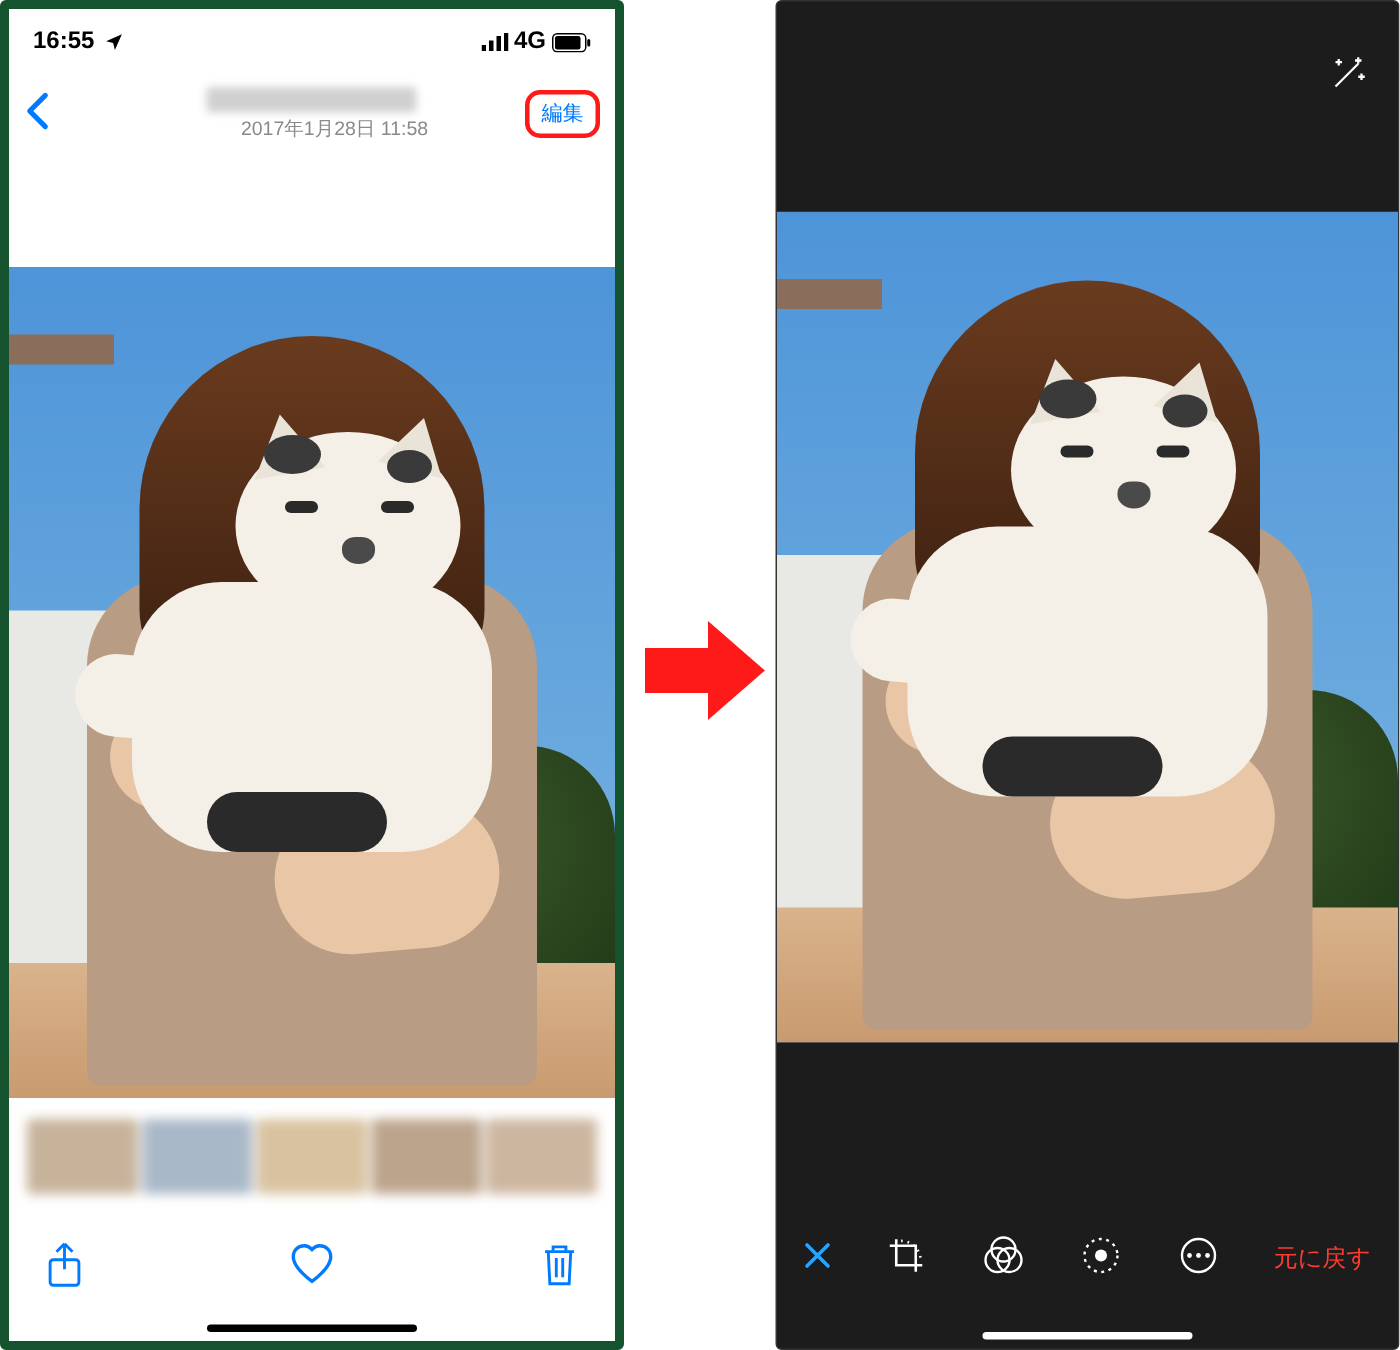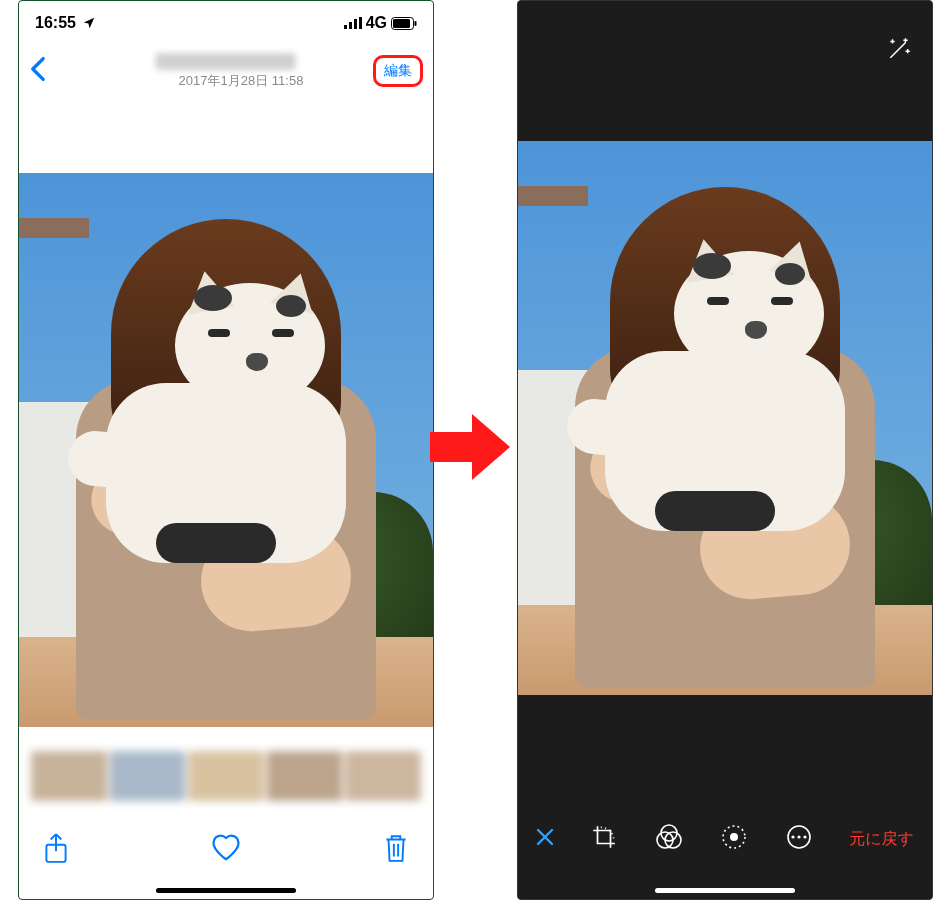--- a/index.html
+++ b/index.html
@@ -12,21 +12,21 @@
     overflow: hidden;
   }
   .stage { position: relative; width: 933px; height: 900px; }
   .phone {
     position: absolute;
     width: 416px;
     height: 900px;
     border-radius: 4px;
     overflow: hidden;
   }
-  .phone.left  { left: 18px;  top: 0; background: #fff; border:1px solid #14532d;}
+  .phone.left  { left: 0;  top: 0; background: #fff; border:6px solid #14532d;}
   .phone.right { left: 517px; top: 0; background: #1c1c1c; border:1px solid #333;}
   
   .status-bar {
     height: 44px;
     display: flex;
     justify-content: space-between;
     align-items: center;
     padding: 0 16px;
     font-size: 16px;
     font-weight: 600;

